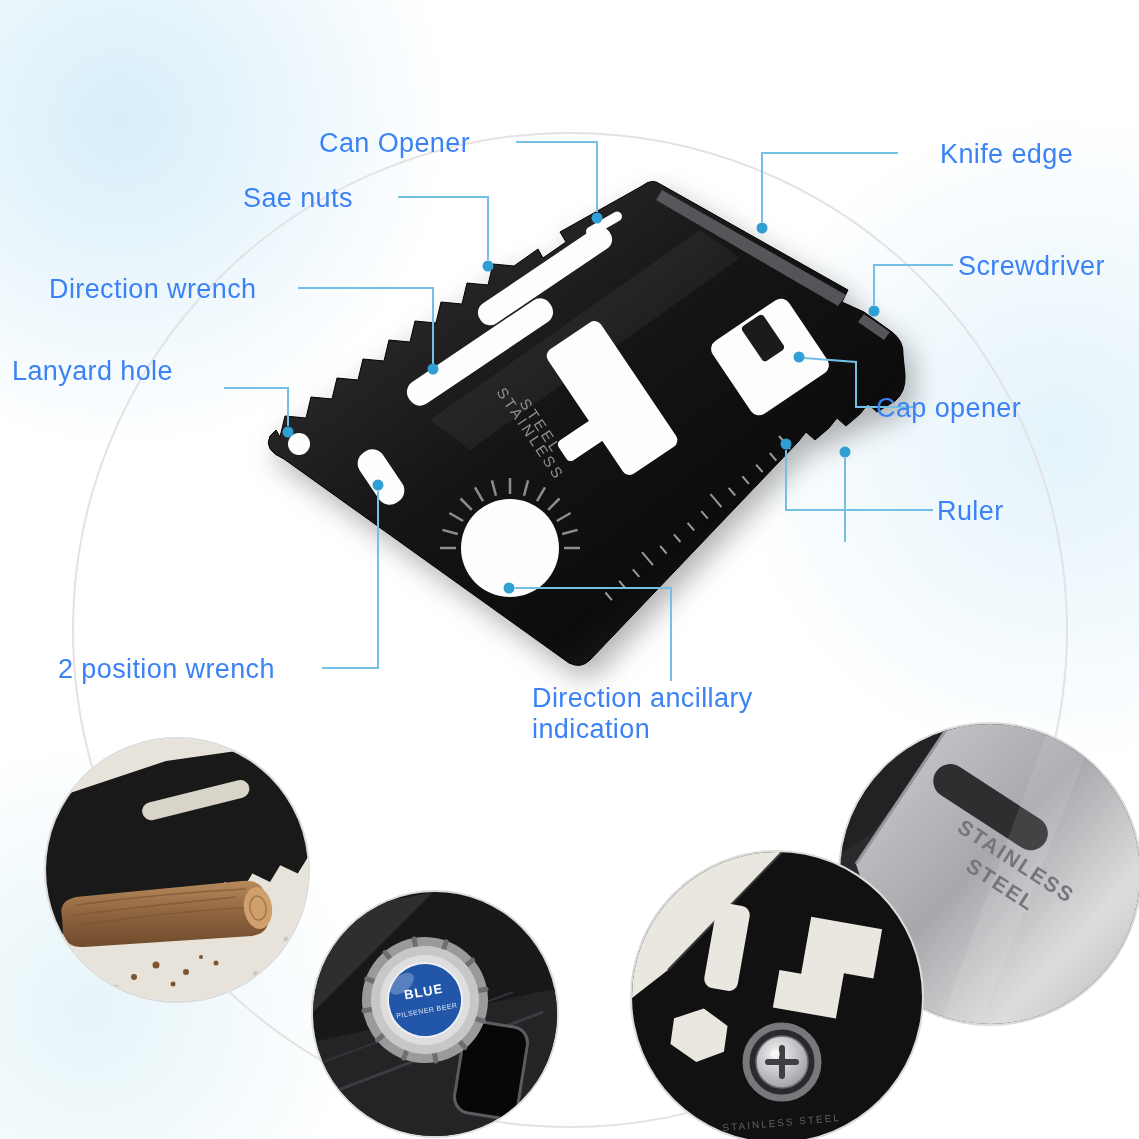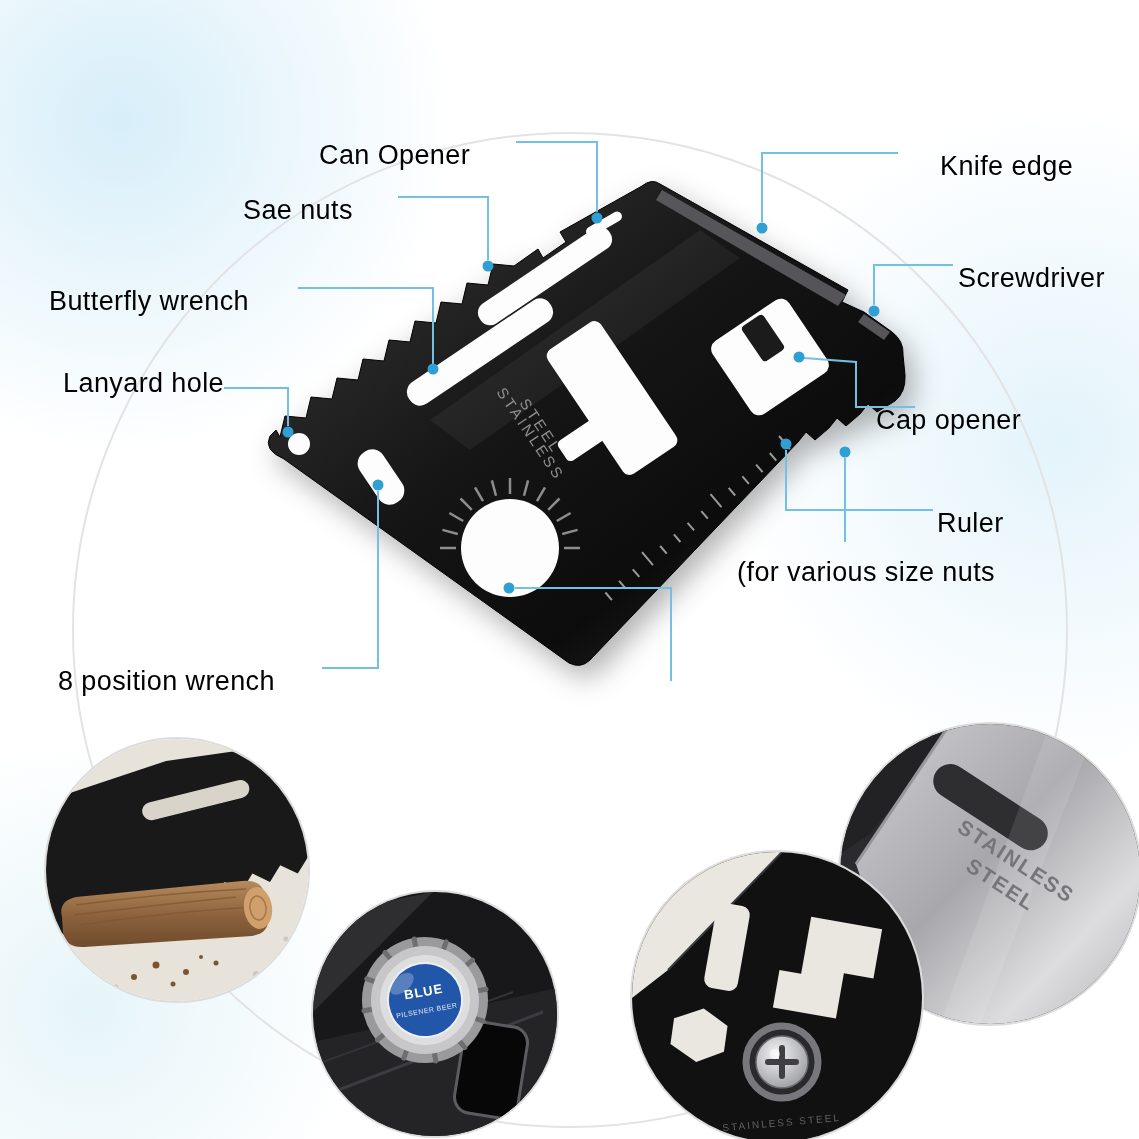--- a/index.html
+++ b/index.html
@@ -8,23 +8,23 @@
     overflow:hidden; font-family:"Liberation Sans", sans-serif;
   }
   .tint { position:absolute; pointer-events:none; }
   .tint-tl { left:-260px; top:-260px; width:760px; height:760px;
     background:radial-gradient(circle at center, rgba(182,224,244,.55), rgba(182,224,244,0) 62%); }
   .tint-r { right:-300px; top:60px; width:760px; height:760px;
     background:radial-gradient(circle at center, rgba(182,224,244,.38), rgba(182,224,244,0) 62%); }
   .tint-bl { left:-220px; bottom:-180px; width:620px; height:620px;
     background:radial-gradient(circle at center, rgba(170,220,235,.30), rgba(170,220,235,0) 62%); }
   .main-svg { position:absolute; left:0; top:0; }
-  .label { position:absolute; color:#000000; font-size:27px; letter-spacing:.4px;
-    white-space:nowrap; line-height:31px;margin-top:12px; }
-  .center { text-align:right; }
+  .label { position:absolute; color:#3b82f6; font-size:27px; letter-spacing:.4px;
+    white-space:nowrap; line-height:31px; }
+  .center { text-align:left; }
   .inset { position:absolute; border-radius:50%; overflow:hidden;
     border:2px solid #dcdcdc; background:#fff; }
   .inset svg { display:block; }
   svg text { font-family:"Liberation Sans", sans-serif; }
 </style>
 </head>
 <body>
 
 <div class="canvas">
 
@@ -110,31 +110,34 @@
       <circle cx="786" cy="444" r="5.5"></circle>
       <circle cx="845" cy="452" r="5.5"></circle>
       <circle cx="378" cy="485" r="5.5"></circle>
       <circle cx="509" cy="588" r="5.5"></circle>
     </g>
   </svg>
 
   <div class="label" style="left:319px;top:128px">Can Opener</div>
   <div class="label" style="left:243px;top:183px">Sae nuts</div>
   <div class="label" style="left:940px;top:139px">Knife edge</div>
-  <div class="label" style="left:49px;top:274px">Butterfly wrench</div>
+  <div class="label" style="left:49px;top:274px">Direction wrench</div>
   <div class="label" style="left:958px;top:251px">Screwdriver</div>
   <div class="label center" style="left:12px;top:356px;width:212px">
     <div>Lanyard hole</div>
   </div>
   <div class="label" style="left:876px;top:393px">Cap opener</div>
   <div class="label" style="left:937px;top:496px">Ruler</div>
   <div class="label center" style="left:695px;top:545px;width:300px">
-    <div>(for various size nuts</div>
-  </div>
-  <div class="label" style="left:58px;top:654px">8 position wrench</div>
+  </div>
+  <div class="label" style="left:58px;top:654px">2 position wrench</div>
+  <div class="label center" style="left:532px;top:683px;width:280px">
+    <div>Direction ancillary</div>
+    <div>indication</div>
+  </div>
 
   <div class="inset" style="left:838px;top:722px;width:300px;height:300px">
     <svg width="300" height="300" viewBox="0 0 300 300">
       <defs>
         <linearGradient id="metalg" x1="0" y1="0" x2="1" y2="1">
           <stop offset="0" stop-color="#cfcfd2"></stop>
             <stop offset="0.45" stop-color="#a8a8ac"></stop>
           <stop offset="0.75" stop-color="#dddddf"></stop>
             <stop offset="1" stop-color="#b5b5b9"></stop>
         </linearGradient>

